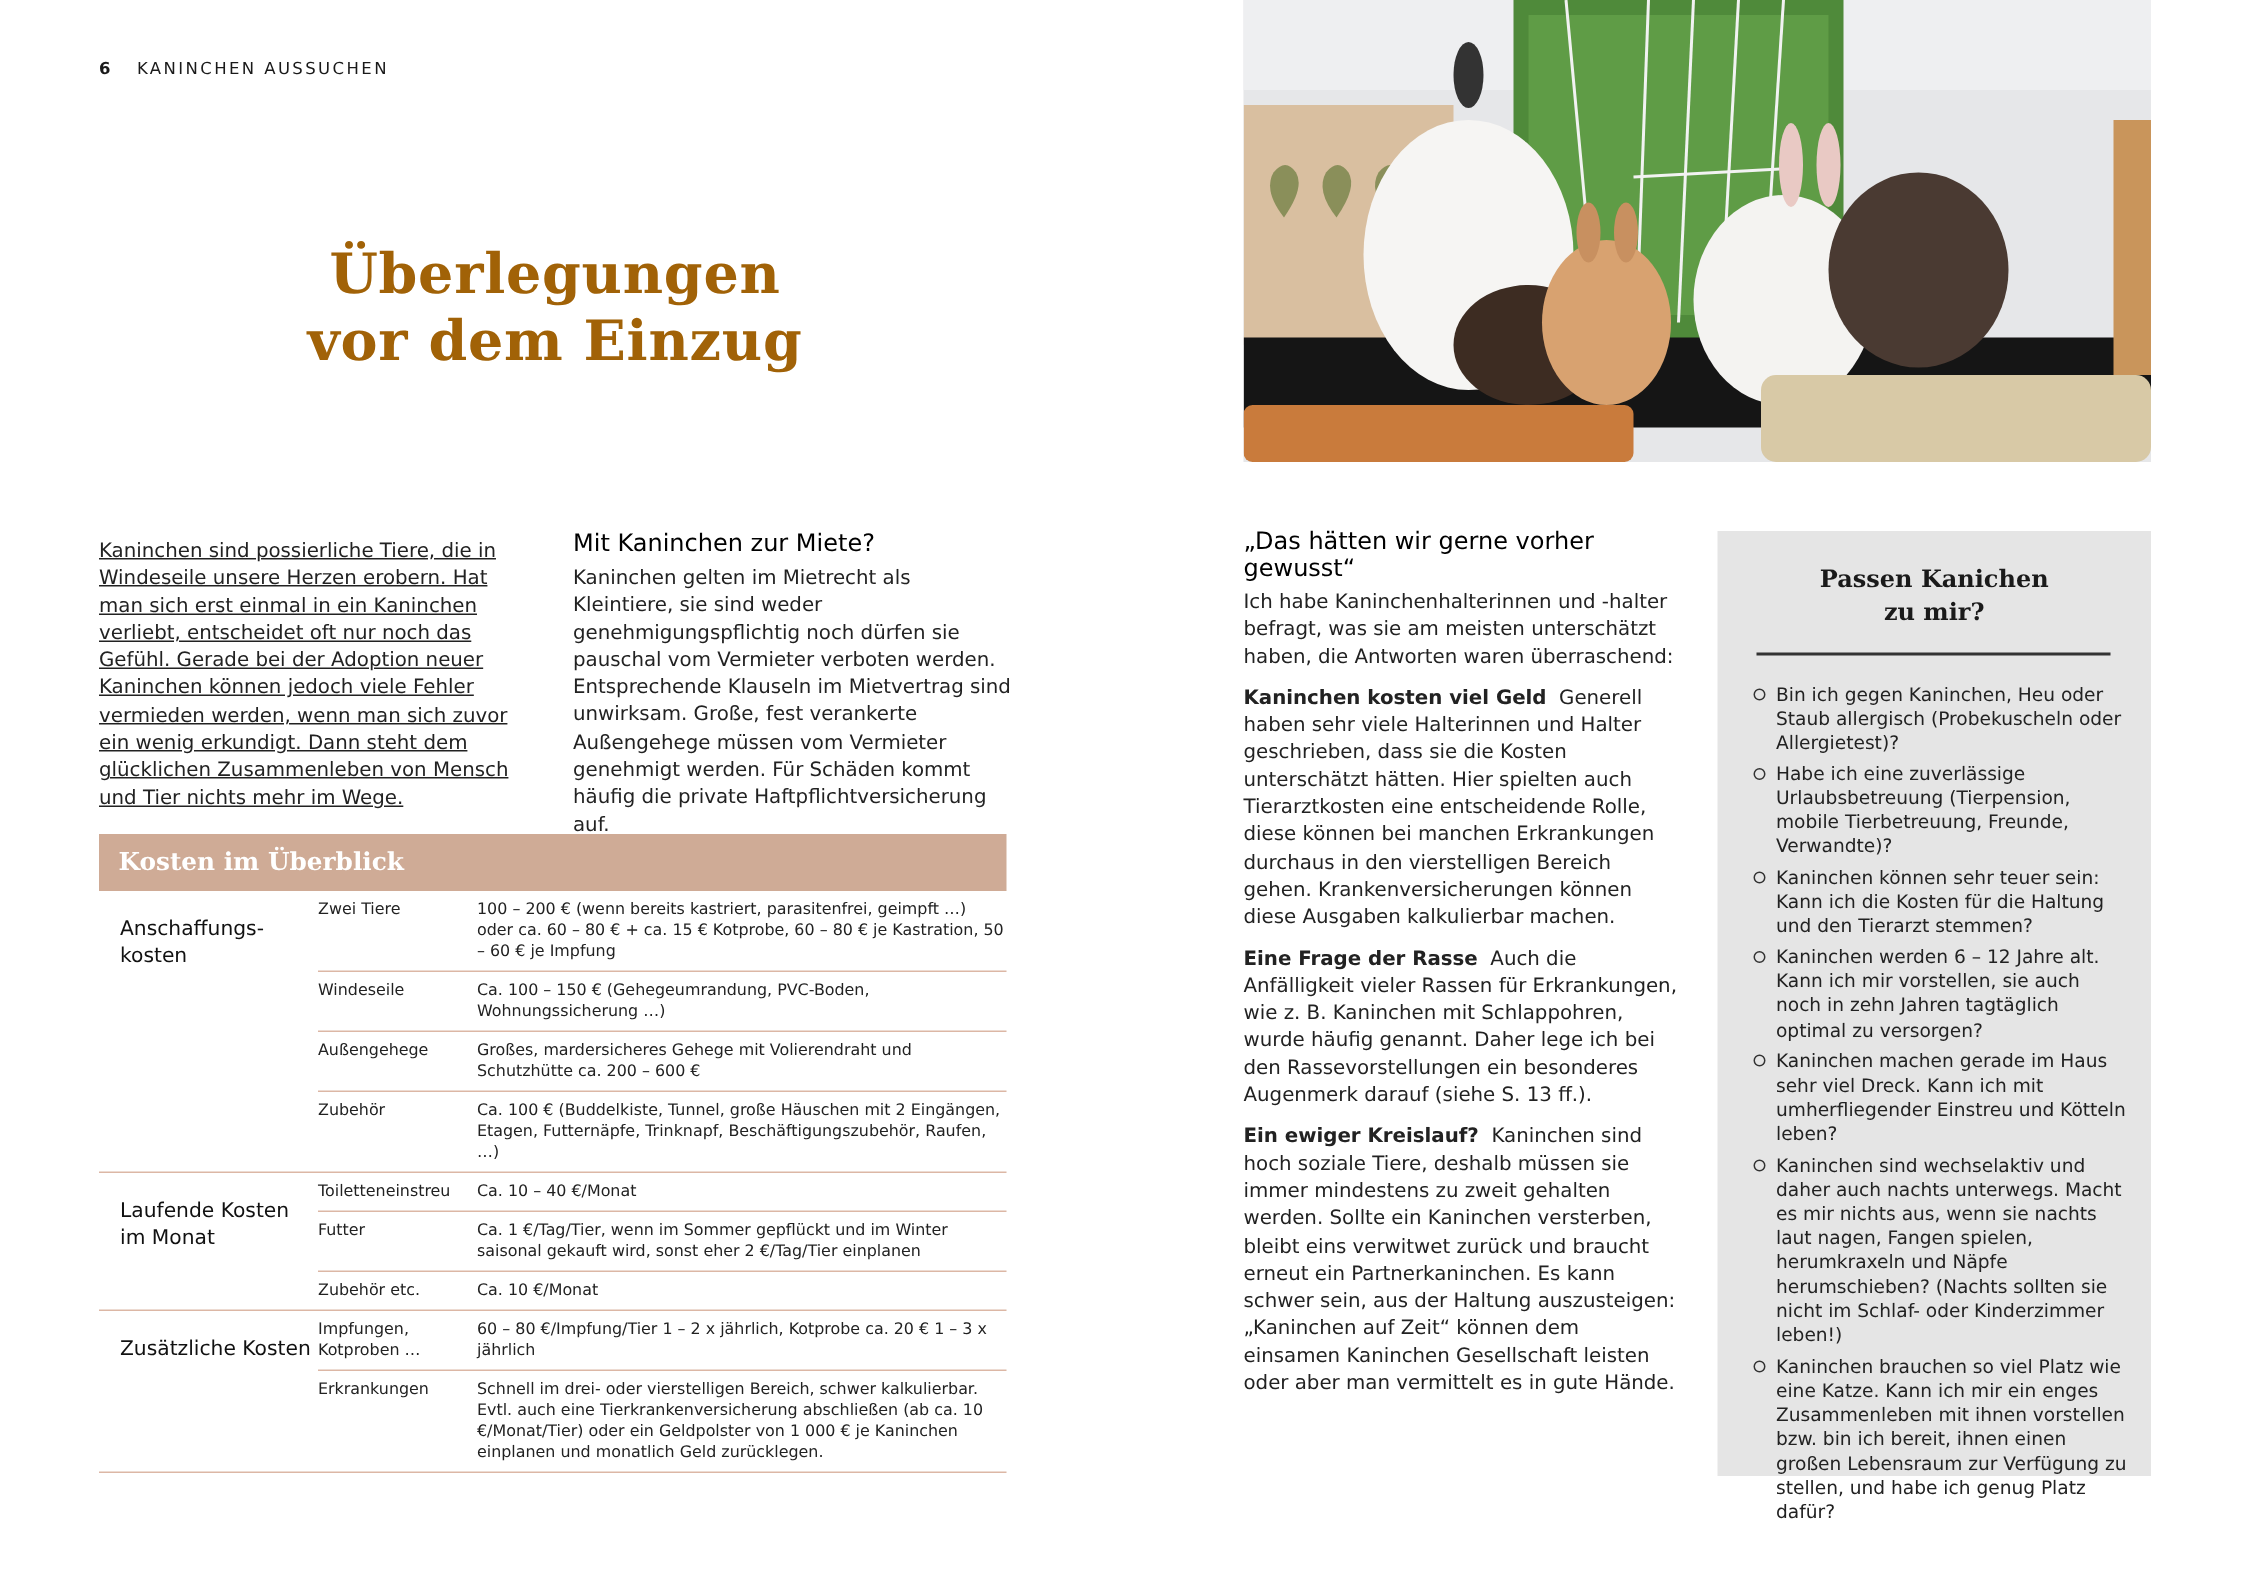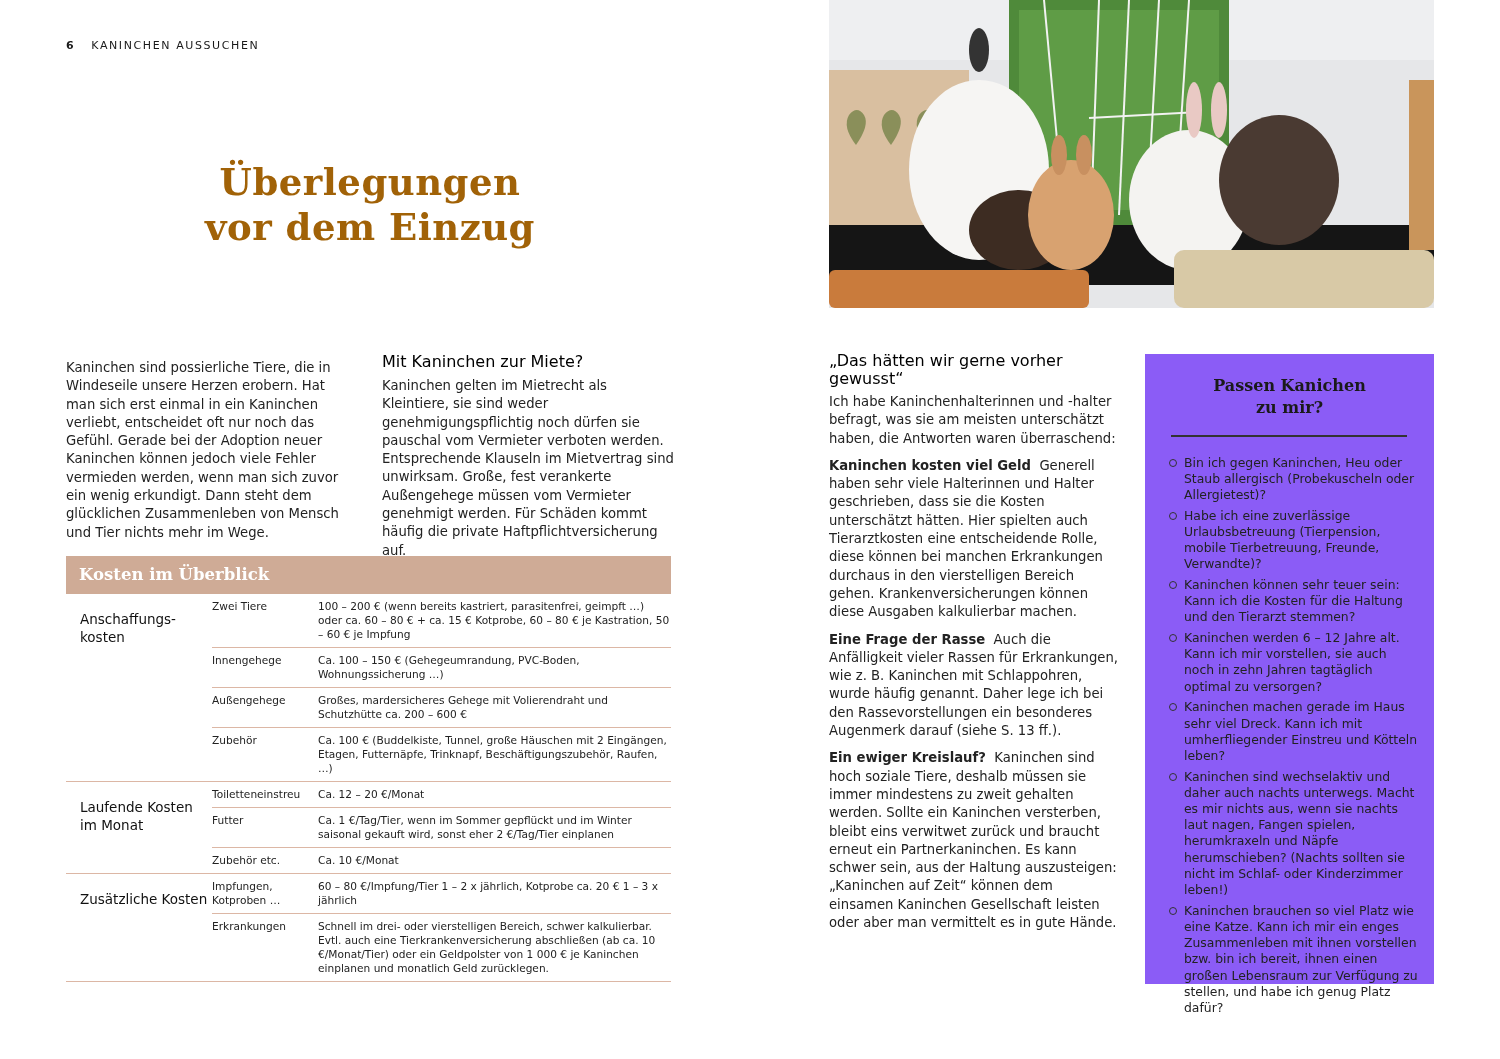--- a/index.html
+++ b/index.html
@@ -6,21 +6,21 @@
   html, body { width: 1500px; height: 1059px; background: #ffffff; overflow: hidden; }
   body { position: relative; font-family: "DejaVu Sans", sans-serif; color: #1e1e1e; }
 
   .running-head { position: absolute; left: 66px; top: 39px; font-size: 11px; letter-spacing: 1.6px; color: #1a1a1a; display: flex; gap: 16px; }
   .running-head .pg { font-weight: bold; }
 
   .title { position: absolute; left: 150px; top: 160px; width: 440px; text-align: center;
            font-family: "DejaVu Serif", serif; font-weight: bold; font-size: 37px; line-height: 45px; color: #a16207; letter-spacing: 0.5px; }
 
   .body-text { font-size: 13.2px; line-height: 18.3px; color: #222; }
-  .col-intro { position: absolute; left: 66px; top: 359px; width: 290px; }
+  .col-intro { position: absolute; left: 66px; top: 359px; width: 290px; text-decoration: underline; }
   .col-miete { position: absolute; left: 382px; top: 352px; width: 295px; }
   .h2 { font-size: 16px; line-height: 19px; font-weight: normal; color: #000000; margin-bottom: 6px; }
 
   
   .cost-table { position: absolute; left: 66px; top: 556px; width: 605px; }
   .cost-table .th { background: #cfab96; color: #fff; font-family: "DejaVu Serif", serif; font-weight: bold; font-size: 16.5px; height: 38px; line-height: 38px; padding-left: 13px; }
   .group { display: flex; border-bottom: 1.5px solid #dcb7a5; }
   .group .gname { width: 146px; font-size: 13.5px; line-height: 18px; padding: 16px 0 0 14px; color: #111; }
   .group .rows { flex: 1; }
   .row { display: flex; border-top: 1.5px solid #dcb7a5; font-size: 10.6px; line-height: 14px; color: #222; padding: 4px 0 6px 0; }
@@ -31,21 +31,21 @@
   
   .photo { position: absolute; left: 829px; top: 0; width: 605px; height: 308px; overflow: hidden; background: #e9e9ea; }
 
   
   .col-right { position: absolute; left: 829px; top: 352px; width: 292px; }
   .col-right .h2 { line-height: 18px; margin-bottom: 5px; }
   .col-right p { margin-bottom: 9px; }
   .col-right b { font-weight: bold; }
 
   
-  .box { position: absolute; left: 1145px; top: 354px; width: 289px; height: 630px; background: #8b5cf6; }
+  .box { position: absolute; left: 1145px; top: 354px; width: 289px; height: 630px; background: #e5e5e5; }
   .box .bt { text-align: center; font-family: "DejaVu Serif", serif; font-weight: bold; font-size: 16px; line-height: 22px; color: #1a1a1a; margin-top: 21px; }
   .box .rule { width: 236px; height: 1.5px; background: #333; margin: 16px 0 0 26px; }
   .box ul { list-style: none; margin: 18px 14px 0 24px; }
   .box li { display: flex; font-size: 12.4px; line-height: 16.2px; color: #222; margin-bottom: 4.5px; }
   .box li .dot { flex: 0 0 15px; margin-top: 4px; }
   .box li .dot span { display: block; width: 8px; height: 8px; border: 1.3px solid #333; border-radius: 50%; }
 </style>
 </head>
 <body>
 
@@ -70,40 +70,40 @@
   <div class="th">Kosten im Überblick</div>
 
   <div class="group">
     <div class="gname">Anschaffungs-<br>kosten</div>
     <div class="rows">
       <div class="row">
         <div class="rl">Zwei Tiere</div>
         <div class="rv">100 – 200 € (wenn bereits kastriert, parasitenfrei, geimpft …) oder ca. 60 – 80 € + ca. 15 € Kotprobe, 60 – 80 € je Kastration, 50 – 60 € je Impfung</div>
       </div>
       <div class="row">
-        <div class="rl">Innengehege</div>
+        <div class="rl">Windeseile</div>
         <div class="rv">Ca. 100 – 150 € (Gehegeumrandung, PVC-Boden, Wohnungssicherung …)</div>
       </div>
       <div class="row">
         <div class="rl">Außengehege</div>
         <div class="rv">Großes, mardersicheres Gehege mit Volierendraht und Schutzhütte ca. 200 – 600 €</div>
       </div>
       <div class="row">
         <div class="rl">Zubehör</div>
         <div class="rv">Ca. 100 € (Buddelkiste, Tunnel, große Häuschen mit 2 Eingängen, Etagen, Futternäpfe, Trinknapf, Beschäftigungszubehör, Raufen, …)</div>
       </div>
     </div>
   </div>
 
   <div class="group">
     <div class="gname">Laufende Kosten im Monat</div>
     <div class="rows">
       <div class="row">
         <div class="rl">Toiletteneinstreu</div>
-        <div class="rv">Ca. 12 – 20 €/Monat</div>
+        <div class="rv">Ca. 10 – 40 €/Monat</div>
       </div>
       <div class="row">
         <div class="rl">Futter</div>
         <div class="rv">Ca. 1 €/Tag/Tier, wenn im Sommer gepflückt und im Winter saisonal gekauft wird, sonst eher 2 €/Tag/Tier einplanen</div>
       </div>
       <div class="row">
         <div class="rl">Zubehör etc.</div>
         <div class="rv">Ca. 10 €/Monat</div>
       </div>
     </div>

